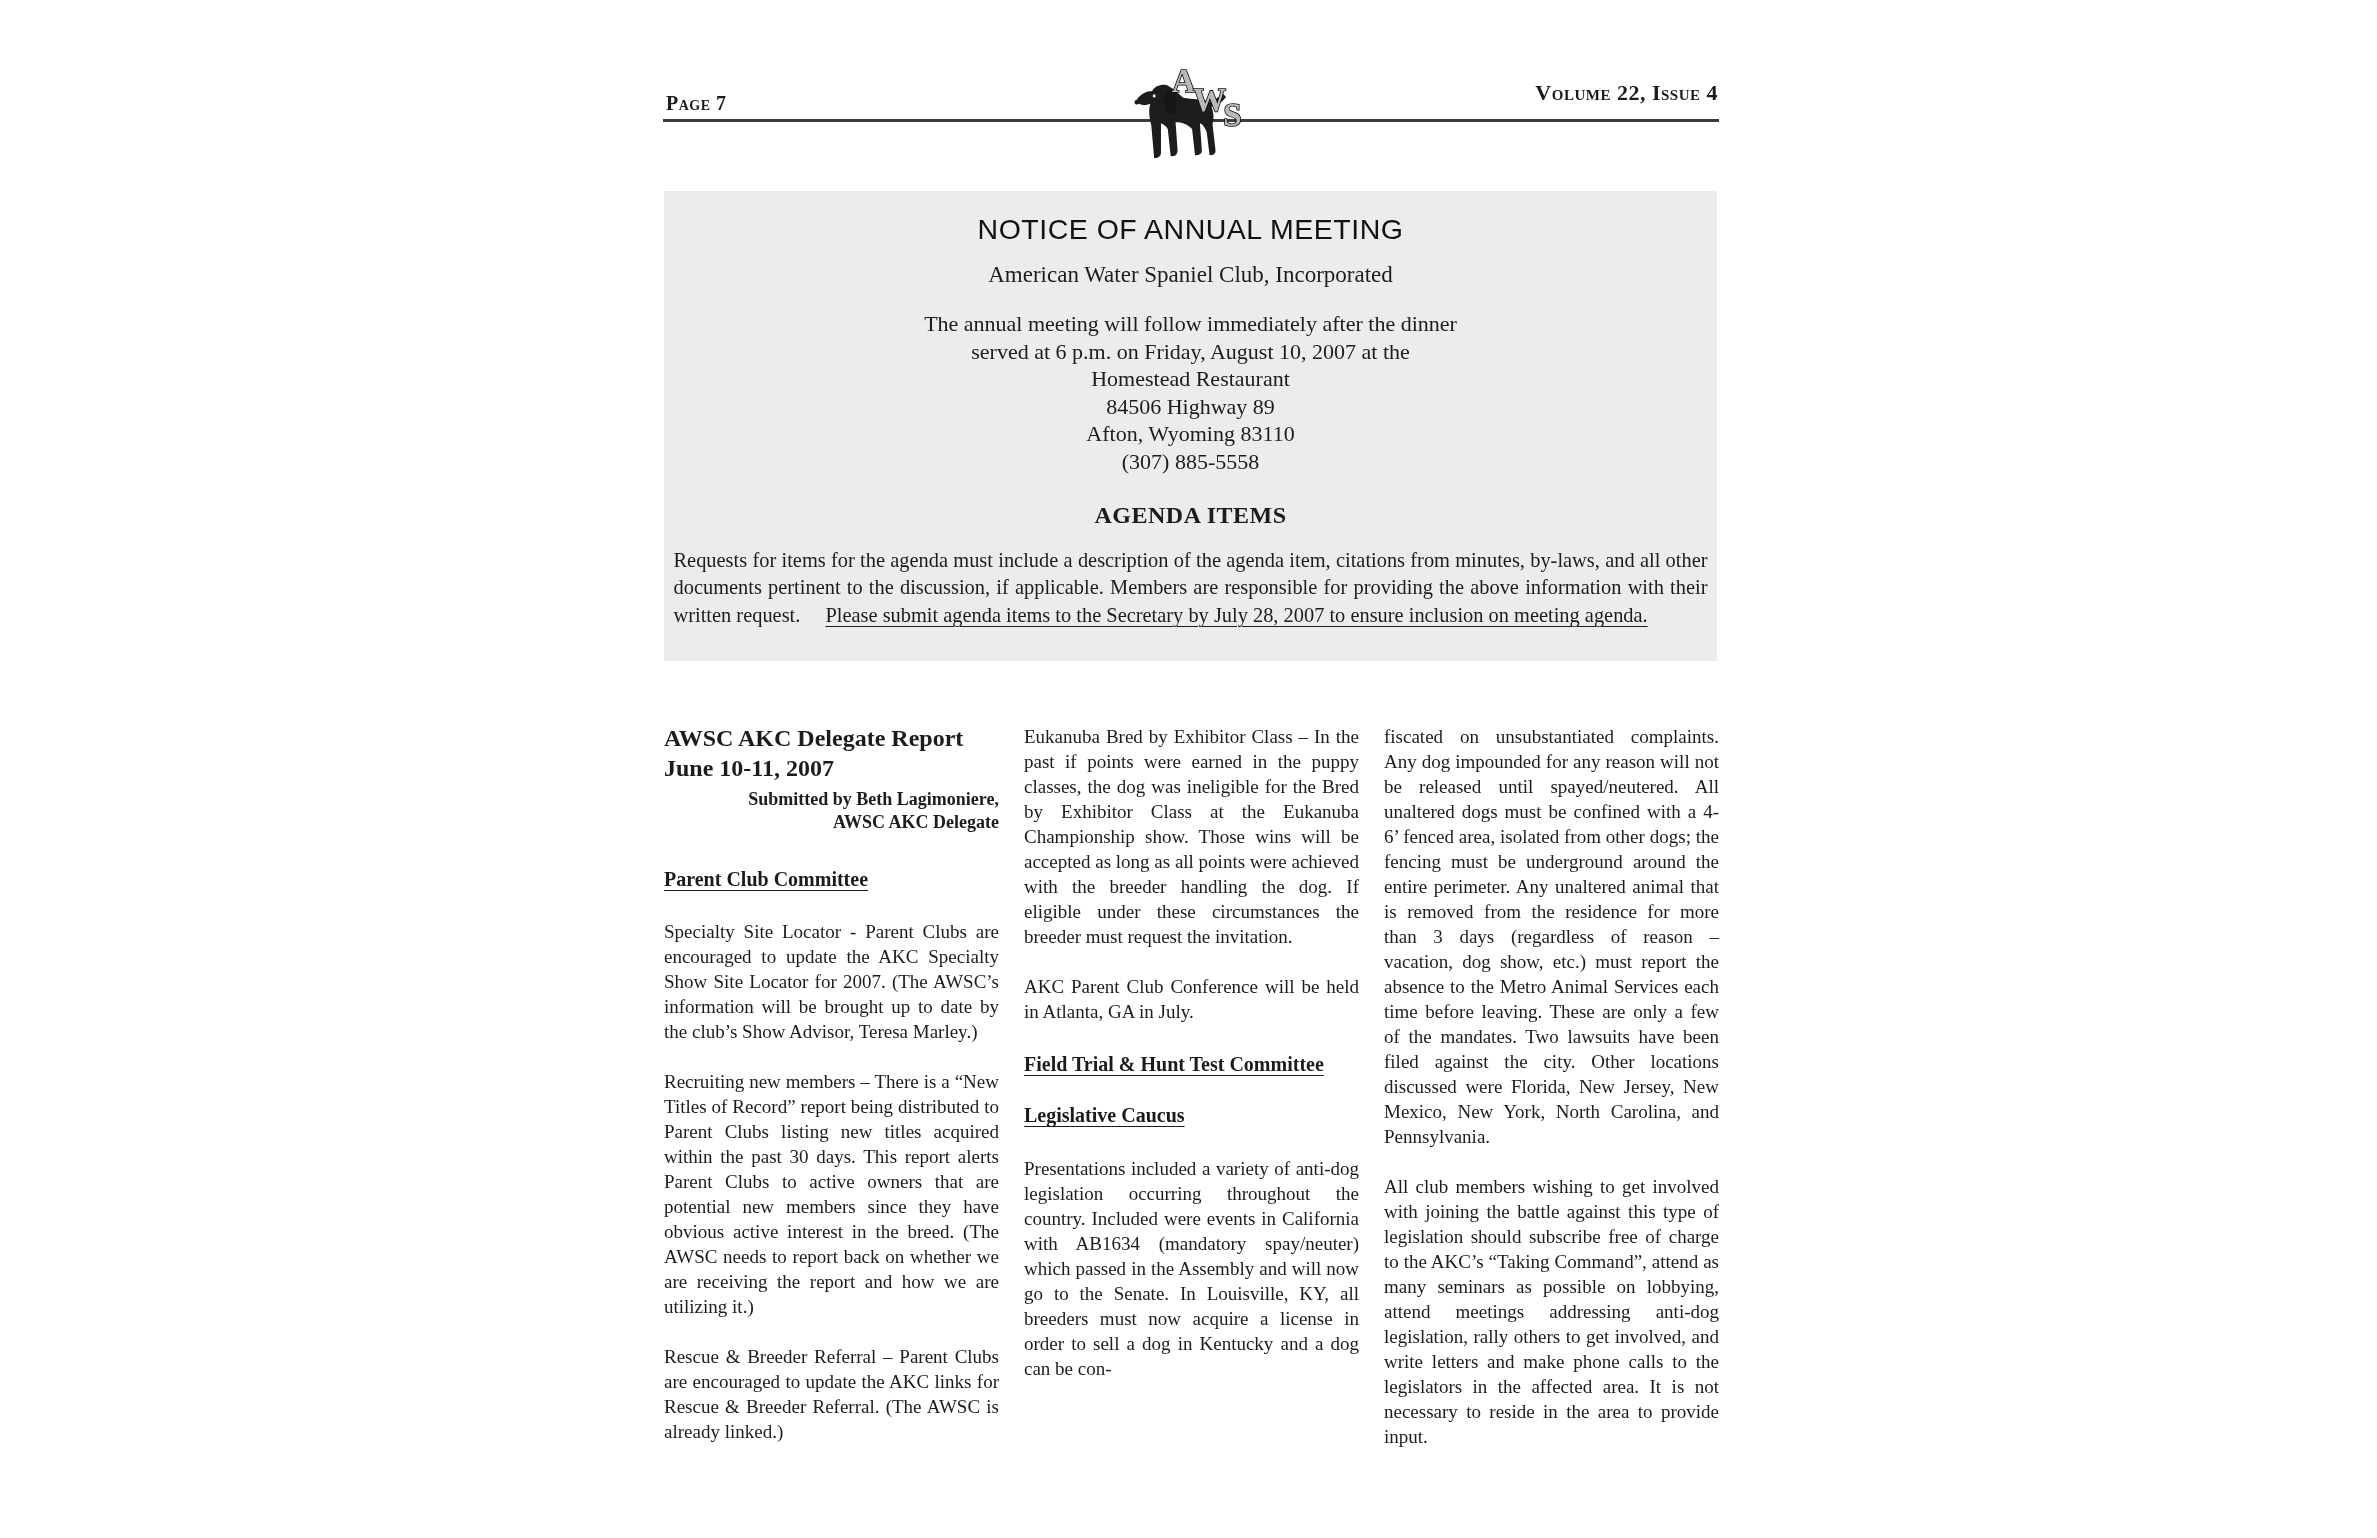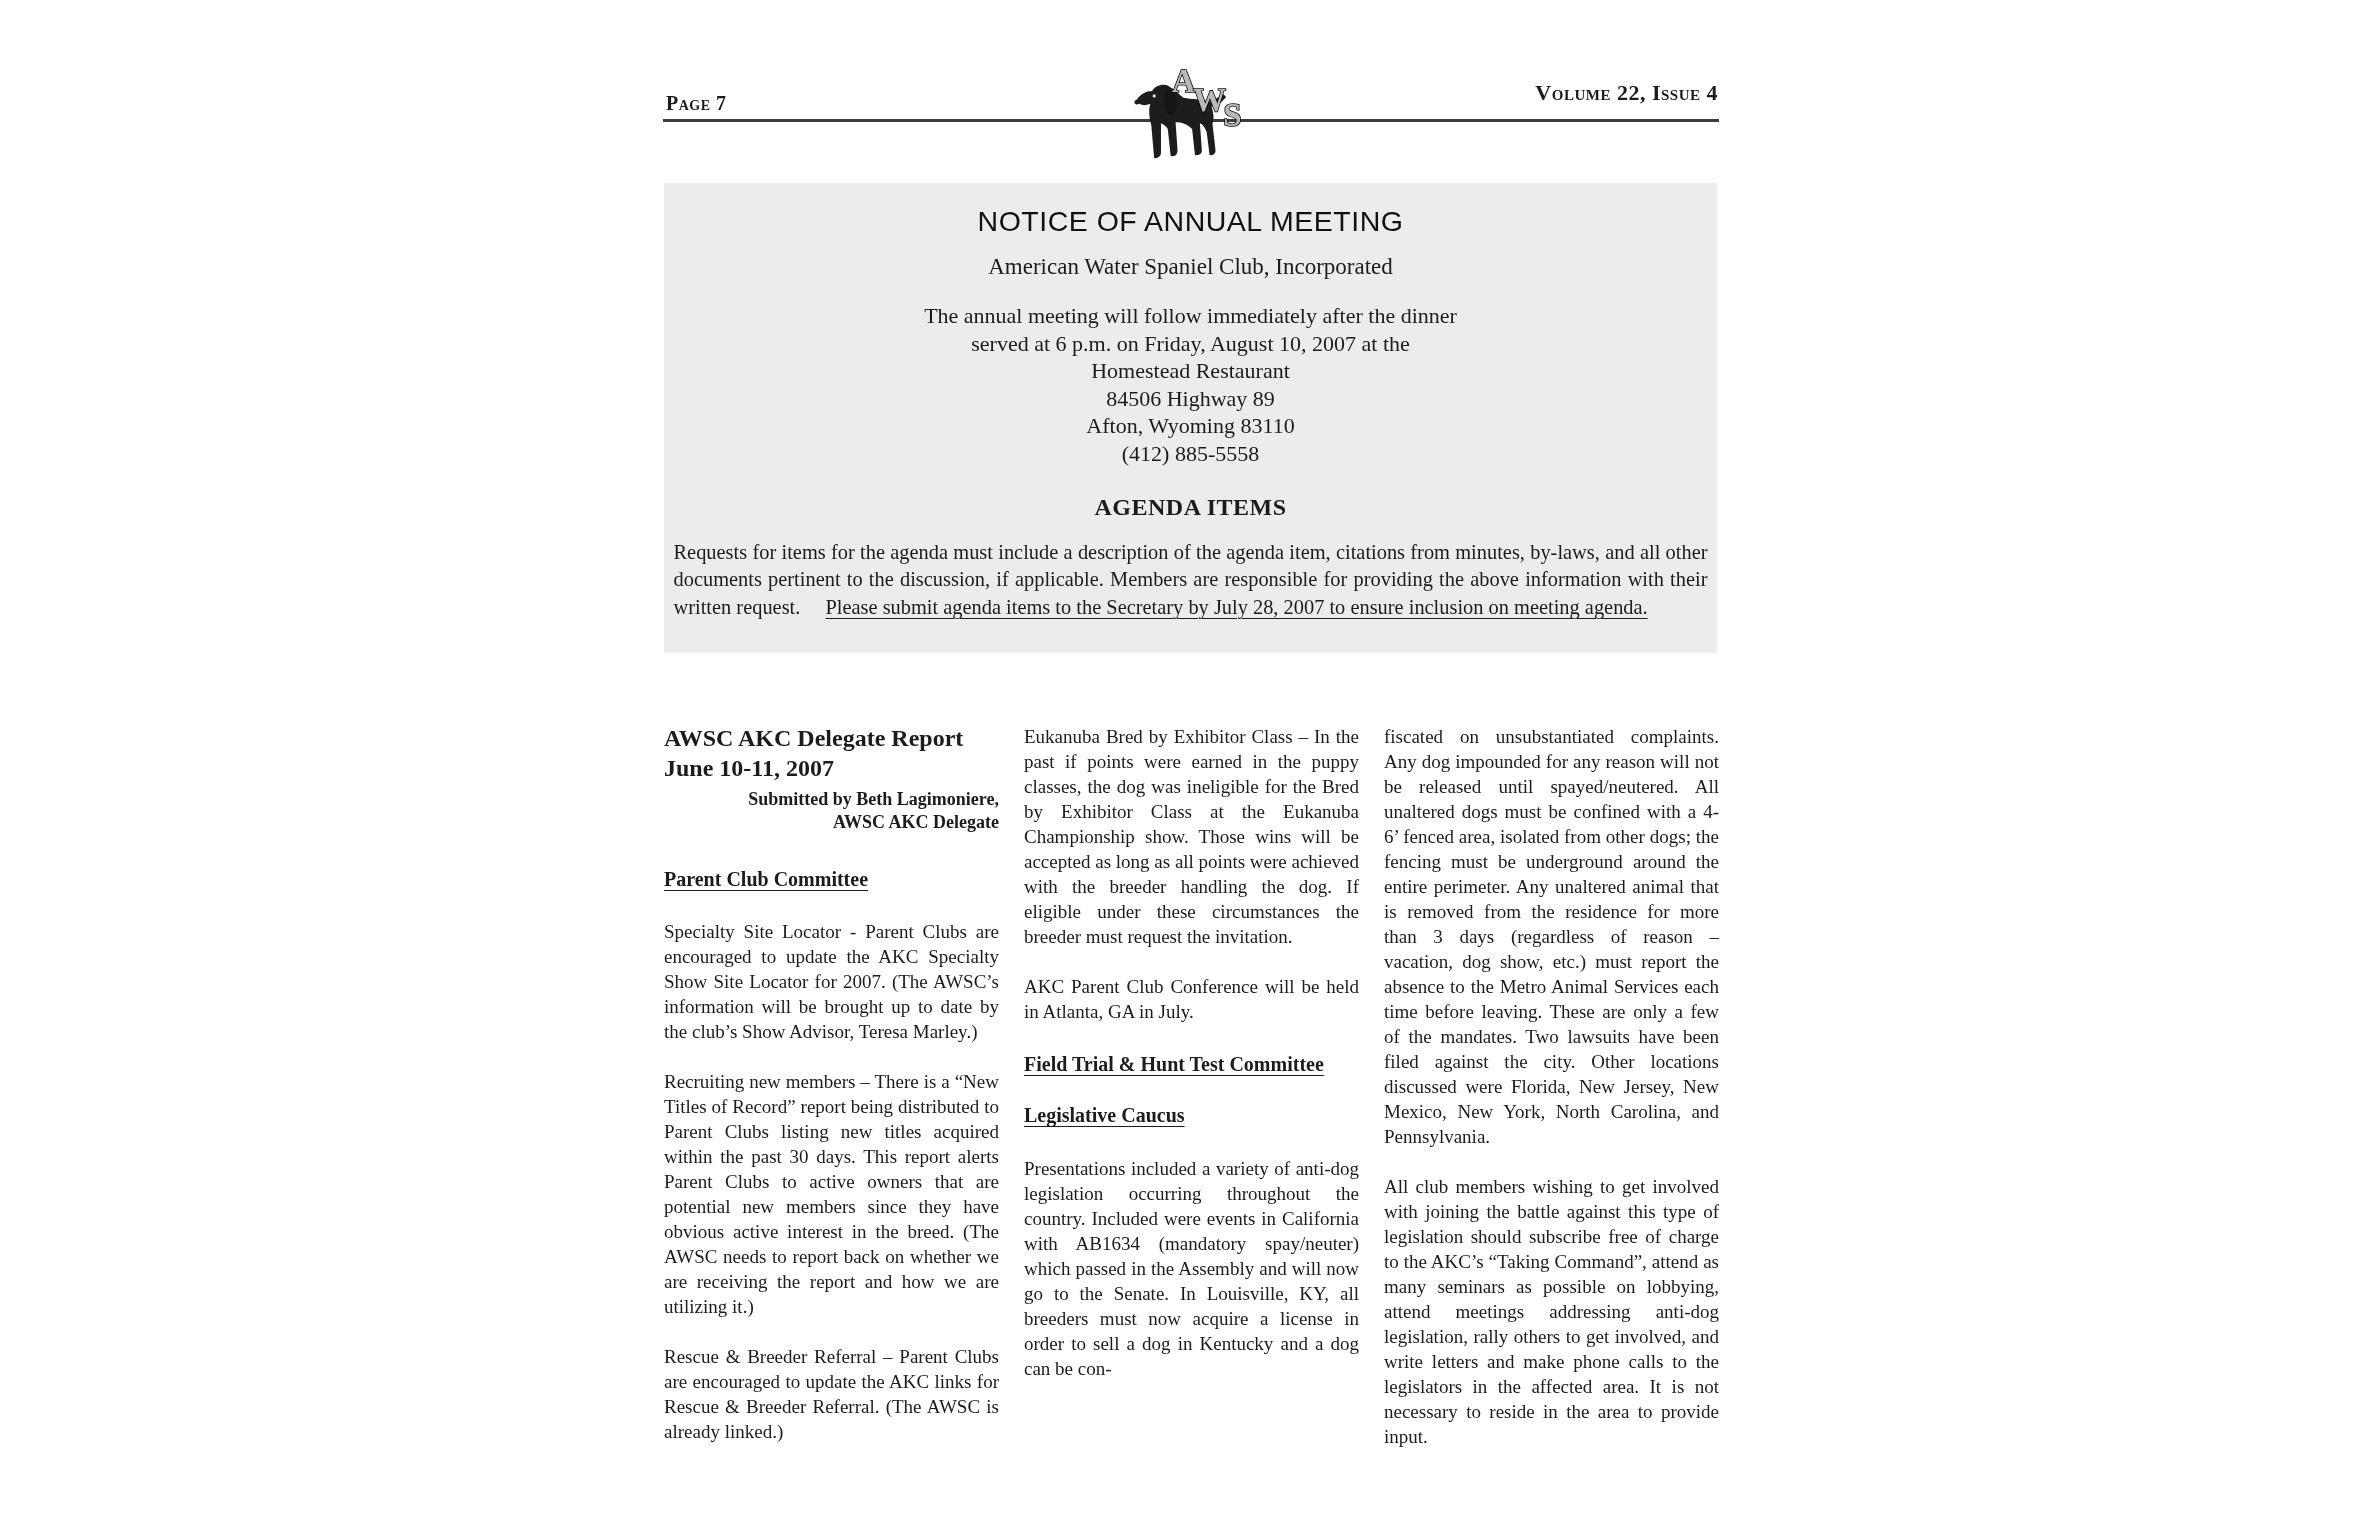--- a/index.html
+++ b/index.html
@@ -31,21 +31,21 @@
     position: absolute; left: 1125px; top: 55px;
     width: 141px; height: 112px; z-index: 2;
   }
   .logo text {
     font-family: "Liberation Serif", "DejaVu Serif", serif;
     font-weight: bold;
   }
 
   
   .notice-box {
-    position: absolute; left: 664px; top: 183px;
+    position: absolute; left: 664px; top: 191px;
     width: 1053px; height: 470px;
     background: #ececec;
     text-align: center;
   }
   .notice-title {
     font-family: "Liberation Sans", "DejaVu Sans", sans-serif;
     font-weight: 400; font-size: 28.5px; letter-spacing: 0.5px;
     padding-top: 22px; color: #111;
   }
   .notice-sub { font-size: 23px; margin-top: 16px; }
@@ -145,21 +145,21 @@
 
   <section class="notice-box">
     <div class="notice-title">NOTICE OF ANNUAL MEETING</div>
     <div class="notice-sub">American Water Spaniel Club, Incorporated</div>
     <div class="notice-details">
       <div>The annual meeting will follow immediately after the dinner</div>
       <div>served at 6 p.m. on Friday, August 10, 2007 at the</div>
       <div>Homestead Restaurant</div>
       <div>84506 Highway 89</div>
       <div>Afton, Wyoming 83110</div>
-      <div>(412) 885-5558</div>
+      <div>(307) 885-5558</div>
     </div>
     <div class="agenda-heading">AGENDA ITEMS</div>
     <p class="agenda-para"><span>Requests for items for the agenda must include a description of the agenda item, citations from minutes, by-laws, and all other documents pertinent to the discussion, if applicable.  Members are responsible for providing the above information with their written request. </span><span class="agenda-underline">Please submit agenda items to the Secretary by July 28, 2007 to ensure inclusion on meeting agenda.</span></p>
   </section>
 
   <section class="columns">
 
     <div class="col">
       <div class="article-title">
         <div>AWSC AKC Delegate Report</div>

